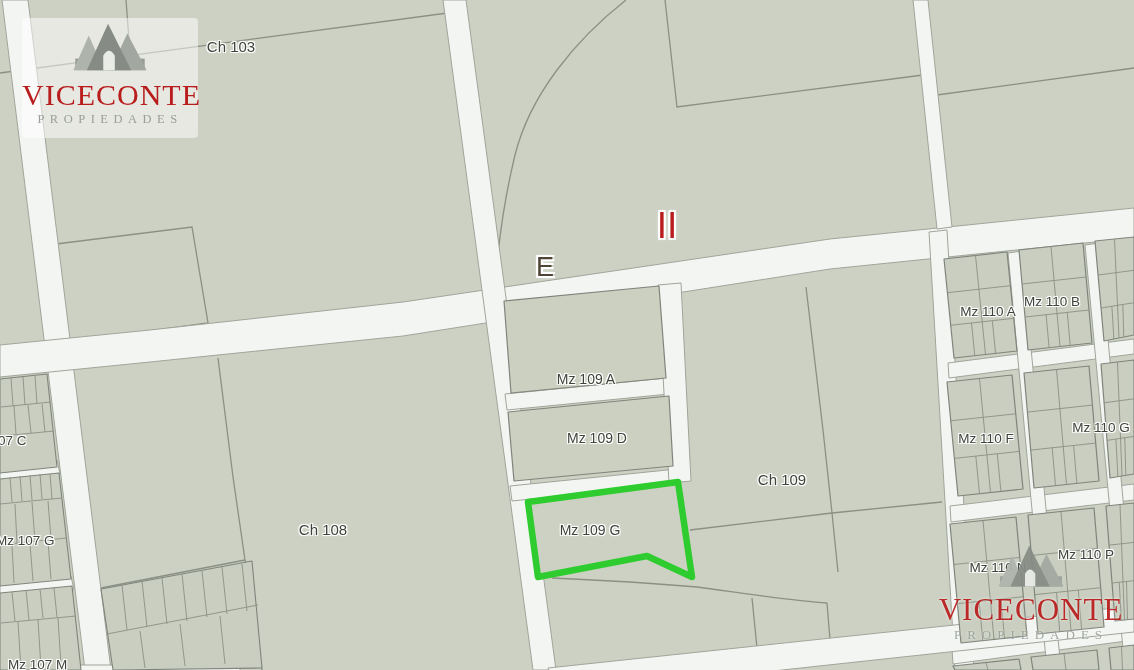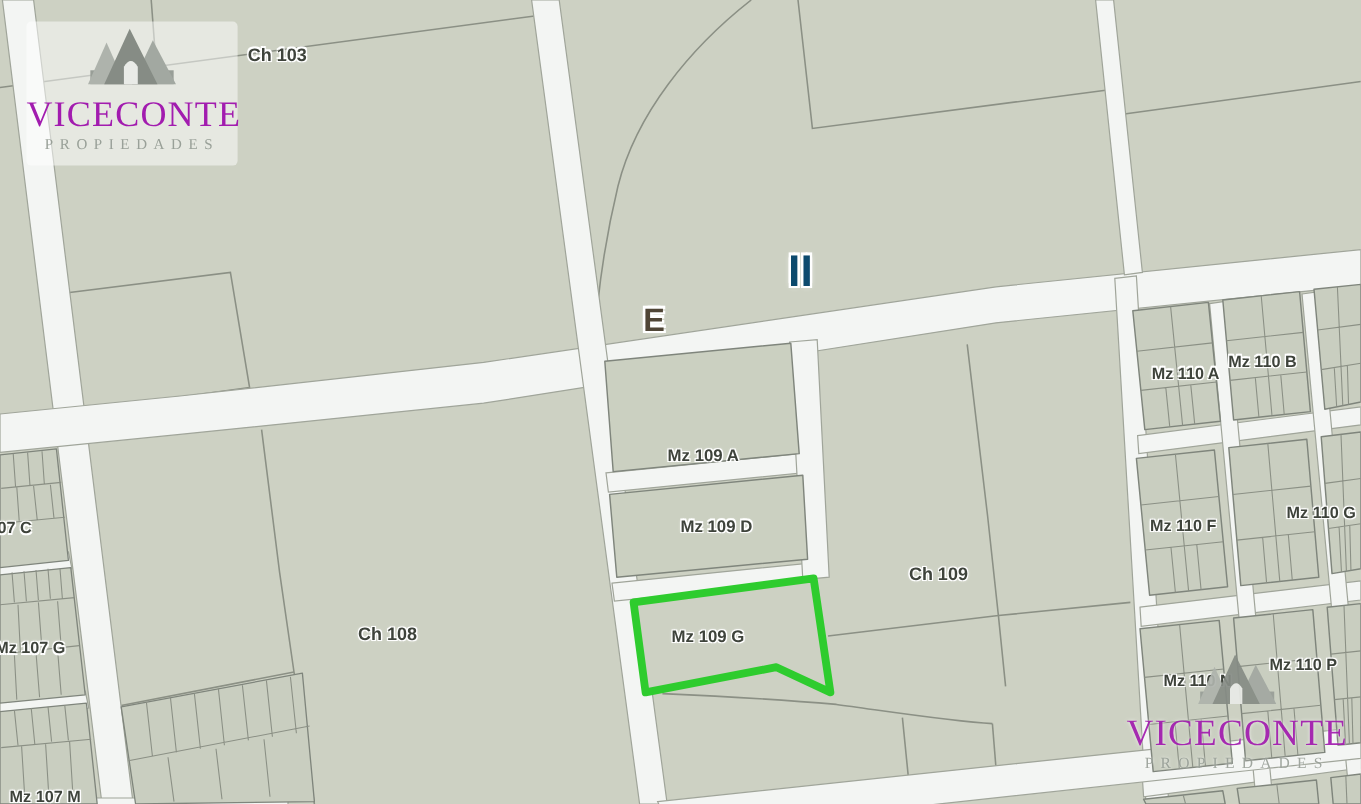--- a/index.html
+++ b/index.html
@@ -2,33 +2,33 @@
 <html><head>
 <meta charset="utf-8">
 <style>
   html,body{margin:0;padding:0;}
   body{width:1134px;height:670px;overflow:hidden;background:#cdd1c3;
        font-family:"Liberation Sans",sans-serif;}
   #stage{position:relative;width:1134px;height:670px;}
   #mapsvg{position:absolute;left:0;top:0;}
 
   .lbl{position:absolute;transform:translate(-50%,-50%);white-space:nowrap;
-       font-weight:bold;color:#3e433b;font-size:14px;
+       font-weight:normal;color:#3e433b;font-size:14px;
        text-shadow:-1px -1px 0 #fff,1px -1px 0 #fff,-1px 1px 0 #fff,1px 1px 0 #fff,0 0 3px #fff;}
   .lbl.small{font-size:13.5px;}
   .lbl.left-cut{transform:translate(0,-50%);}
   .city-title{font-size:44px;letter-spacing:1px;color:#6b6150;
        text-shadow:-2px -2px 0 #fff,2px -2px 0 #fff,-2px 2px 0 #fff,2px 2px 0 #fff,0 0 6px #fff,0 0 6px #fff;}
-  .zone{font-size:37px;color:#0c4a6e;
+  .zone{font-size:37px;color:#b91c1c;
        text-shadow:-2px -2px 0 #fff,2px -2px 0 #fff,-2px 2px 0 #fff,2px 2px 0 #fff,0 0 5px #fff;}
   .corner{font-size:27px;color:#4f4536;
        text-shadow:-2px -2px 0 #fff,2px -2px 0 #fff,-2px 2px 0 #fff,2px 2px 0 #fff,0 0 4px #fff;}
 
   .logo{position:absolute;text-align:center;}
-  .logo .wordmark{font-family:"Liberation Serif",serif;color:#a21caf;line-height:1;}
+  .logo .wordmark{font-family:"Liberation Serif",serif;color:#b91c1c;line-height:1;}
   .logo .tagline{font-family:"Liberation Serif",serif;color:#99a098;line-height:1;}
   #logo-tl{left:22px;top:18px;width:176px;height:118px;
        background:rgba(255,255,255,0.5);border-radius:4px;padding-top:2px;}
   #logo-tl .wordmark{font-size:30px;letter-spacing:1px;margin-top:2px;}
   #logo-tl .tagline{font-size:12.5px;letter-spacing:5.5px;margin-top:3px;}
   #logo-br{left:938px;top:542px;width:186px;height:120px;opacity:.92;}
   #logo-br .wordmark{font-size:31px;letter-spacing:1px;margin-top:0;
        text-shadow:0 0 3px rgba(255,255,255,.8);}
   #logo-br .tagline{font-size:13px;letter-spacing:6px;margin-top:3px;
        text-shadow:0 0 3px rgba(255,255,255,.8);}

